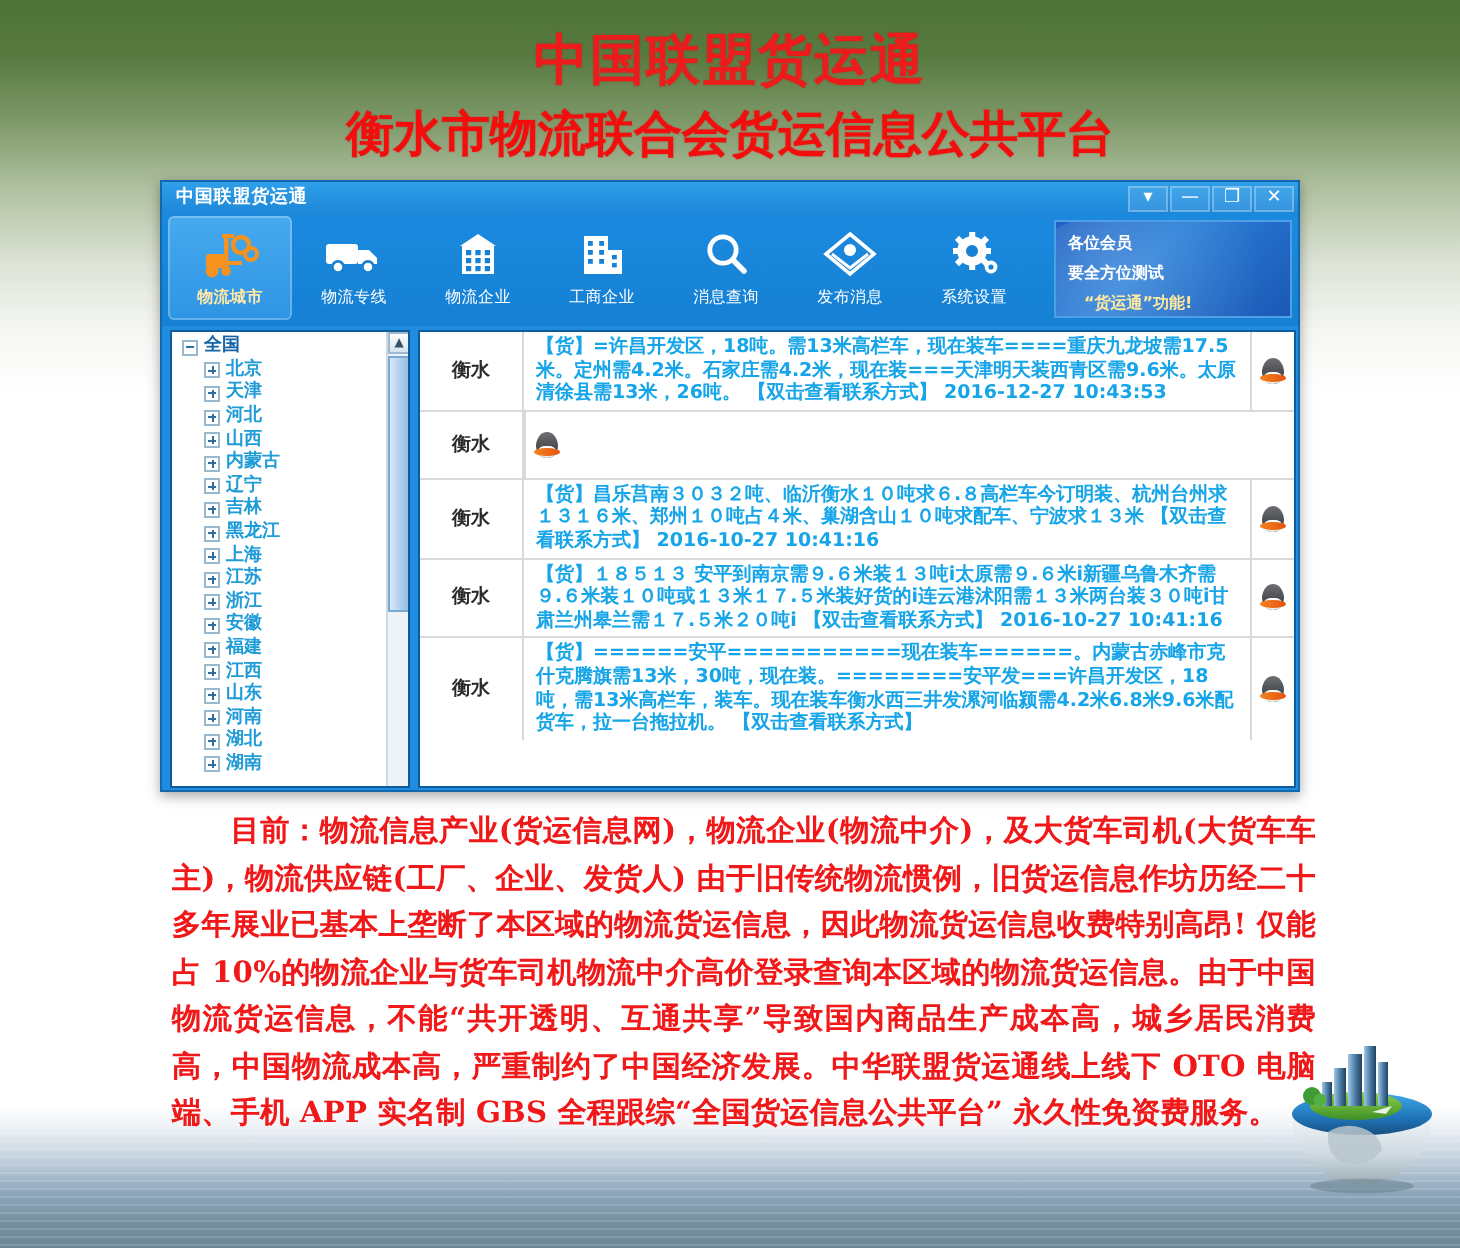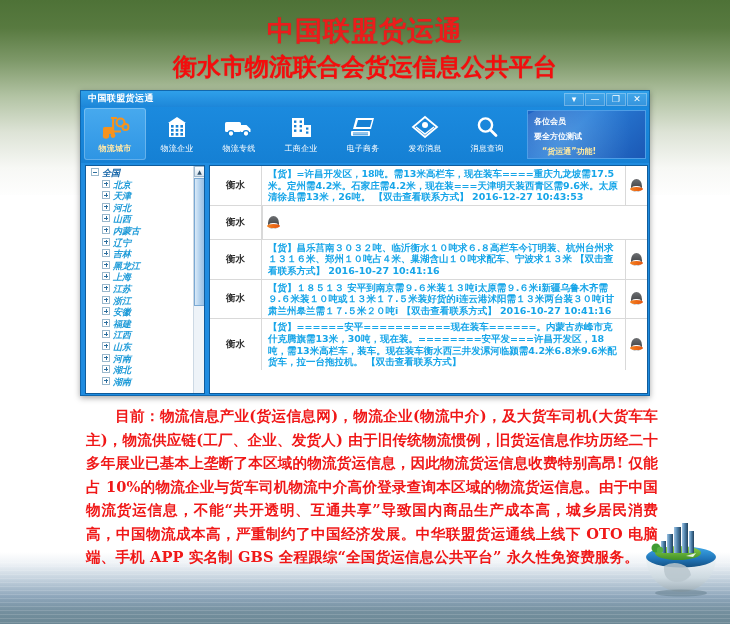--- a/index.html
+++ b/index.html
@@ -154,23 +154,23 @@
   }
 
   
   .tree-panel {
     width: 120px; height: 229px;
     background: #ffffff; border: 1px solid #0f5c9c;
     position: relative; overflow: hidden;
   }
   .tree-scroll { padding: 2px 0 0 3px; }
   .tree-node {
-    display: flex; align-items: flex-start; height: 11.6px;
+    display: flex; align-items: center; height: 11.6px;
     font-size: 9px; color: #1f9bd8; font-weight: bold;
-    white-space: nowrap; cursor: pointer; font-style: italic;
+    white-space: nowrap; cursor: pointer;
   }
   .tree-node.root { color: #1565a8; padding-left: 2px; }
   .tree-node.child { padding-left: 13px; }
   .tree-node .exp {
     width: 8px; height: 8px; margin-right: 3px; flex: 0 0 8px;
     border: 1px solid #9ab8cc; background: #ffffff;
     position: relative; color: #2e6f9e;
     font-size: 7px; line-height: 6px; text-align: center;
   }
   .tree-node .exp::before {
@@ -293,20 +293,32 @@
           <rect x="12" y="3" width="2.2" height="17" fill="#f6931e"></rect>
           <rect x="14" y="16.5" width="7" height="2" fill="#f6931e"></rect>
           <rect x="11" y="3" width="6" height="2" fill="#f6931e"></rect>
           <circle cx="6" cy="21.5" r="3.2" fill="#f6931e"></circle>
           <circle cx="13" cy="21.5" r="2.4" fill="#f6931e"></circle>
           <circle cx="20.5" cy="8.5" r="4" fill="none" stroke="#f6931e" stroke-width="2.2"></circle>
           <circle cx="25.5" cy="13" r="3" fill="none" stroke="#f6931e" stroke-width="2"></circle>
         </svg>
       </span>
       <span class="tlabel">物流城市</span>
+    </div>
+
+    <div class="tool">
+      <span class="glyph">
+        <svg width="30" height="24" viewBox="0 0 30 24">
+          <rect x="1" y="7" width="16" height="10" rx="1.6" fill="#ffffff"></rect>
+          <path d="M17 10 h5.5 l4 4 v3 h-9.5 z" fill="#ffffff"></path>
+          <circle cx="7" cy="18.5" r="2.8" fill="#ffffff" stroke="#1580d4" stroke-width="1.3"></circle>
+          <circle cx="22" cy="18.5" r="2.8" fill="#ffffff" stroke="#1580d4" stroke-width="1.3"></circle>
+        </svg>
+      </span>
+      <span class="tlabel">物流专线</span>
     </div>
 
     <div class="tool">
       <span class="glyph">
         <svg width="26" height="26" viewBox="0 0 26 26">
           <polygon points="13,3 22,9 4,9" fill="#ffffff"></polygon>
           <rect x="5" y="9" width="16" height="14" fill="#ffffff"></rect>
           <g fill="#1580d4">
             <rect x="7" y="11" width="2.6" height="2.6"></rect>
               <rect x="11.7" y="11" width="2.6" height="2.6"></rect>
@@ -318,84 +330,58 @@
               <rect x="11.7" y="19" width="2.6" height="2.6"></rect>
               <rect x="16.4" y="19" width="2.6" height="2.6"></rect>
           </g>
         </svg>
       </span>
       <span class="tlabel">物流企业</span>
     </div>
 
     <div class="tool">
       <span class="glyph">
-        <svg width="30" height="24" viewBox="0 0 30 24">
-          <rect x="1" y="7" width="16" height="10" rx="1.6" fill="#ffffff"></rect>
-          <path d="M17 10 h5.5 l4 4 v3 h-9.5 z" fill="#ffffff"></path>
-          <circle cx="7" cy="18.5" r="2.8" fill="#ffffff" stroke="#1580d4" stroke-width="1.3"></circle>
-          <circle cx="22" cy="18.5" r="2.8" fill="#ffffff" stroke="#1580d4" stroke-width="1.3"></circle>
-        </svg>
-      </span>
-      <span class="tlabel">物流专线</span>
-    </div>
-
-    <div class="tool">
-      <span class="glyph">
         <svg width="27" height="26" viewBox="0 0 27 26">
           <rect x="4" y="4" width="12" height="19" fill="#ffffff"></rect>
           <rect x="16" y="11" width="7" height="12" fill="#ffffff"></rect>
           <g fill="#1580d4">
             <rect x="6" y="6.5" width="2.4" height="2.4"></rect>
               <rect x="11.6" y="6.5" width="2.4" height="2.4"></rect>
             <rect x="6" y="11" width="2.4" height="2.4"></rect>
               <rect x="11.6" y="11" width="2.4" height="2.4"></rect>
             <rect x="6" y="15.5" width="2.4" height="2.4"></rect>
               <rect x="11.6" y="15.5" width="2.4" height="2.4"></rect>
             <rect x="18" y="13.5" width="2.4" height="2.2"></rect>
               <rect x="18" y="17.5" width="2.4" height="2.2"></rect>
           </g>
         </svg>
       </span>
       <span class="tlabel">工商企业</span>
     </div>
 
+
     <div class="tool">
       <span class="glyph">
-        <svg width="28" height="24" viewBox="0 0 28 24">
-          <polygon points="7,3 25,3 22,14 4,14" fill="#ffffff"></polygon>
-          <polygon points="9,5 23,5 21,12 7,12" fill="#1580d4"></polygon>
-          <rect x="2" y="16" width="19" height="5" rx="1" fill="#ffffff"></rect>
-          <g stroke="#1580d4" stroke-width="0.9">
-            <line x1="4" y1="18" x2="19" y2="18"></line>
-              <line x1="4" y1="19.8" x2="19" y2="19.8"></line>
-          </g>
-        </svg>
-      </span>
-      <span class="tlabel">电子商务</span>
+        <svg width="26" height="24" viewBox="0 0 26 24">
+          <circle cx="11.5" cy="10" r="6.6" fill="none" stroke="#ffffff" stroke-width="2.4"></circle>
+          <line x1="16.5" y1="15" x2="22" y2="20.5" stroke="#ffffff" stroke-width="2.8" stroke-linecap="round"></line>
+        </svg>
+      </span>
+      <span class="tlabel">消息查询</span>
     </div>
 
     <div class="tool">
       <span class="glyph">
         <svg width="28" height="24" viewBox="0 0 28 24">
           <polygon points="14,2 26,12 14,22 2,12" fill="none" stroke="#ffffff" stroke-width="1.8"></polygon>
           <polyline points="5,12 14,19 23,12" fill="none" stroke="#ffffff" stroke-width="1.5"></polyline>
           <circle cx="14" cy="10" r="3" fill="#ffffff"></circle>
         </svg>
       </span>
       <span class="tlabel">发布消息</span>
-    </div>
-
-    <div class="tool">
-      <span class="glyph">
-        <svg width="26" height="24" viewBox="0 0 26 24">
-          <circle cx="11.5" cy="10" r="6.6" fill="none" stroke="#ffffff" stroke-width="2.4"></circle>
-          <line x1="16.5" y1="15" x2="22" y2="20.5" stroke="#ffffff" stroke-width="2.8" stroke-linecap="round"></line>
-        </svg>
-      </span>
-      <span class="tlabel">消息查询</span>
     </div>
 
     <div class="tool">
       <span class="glyph">
         <svg width="27" height="25" viewBox="0 0 27 25">
           <g fill="#ffffff">
             <circle cx="12" cy="10.5" r="7.4"></circle>
             <rect x="10.6" y="1" width="3" height="4"></rect>
               <rect x="10.6" y="16" width="3" height="4"></rect>
             <rect x="2.5" y="9" width="4" height="3"></rect>

